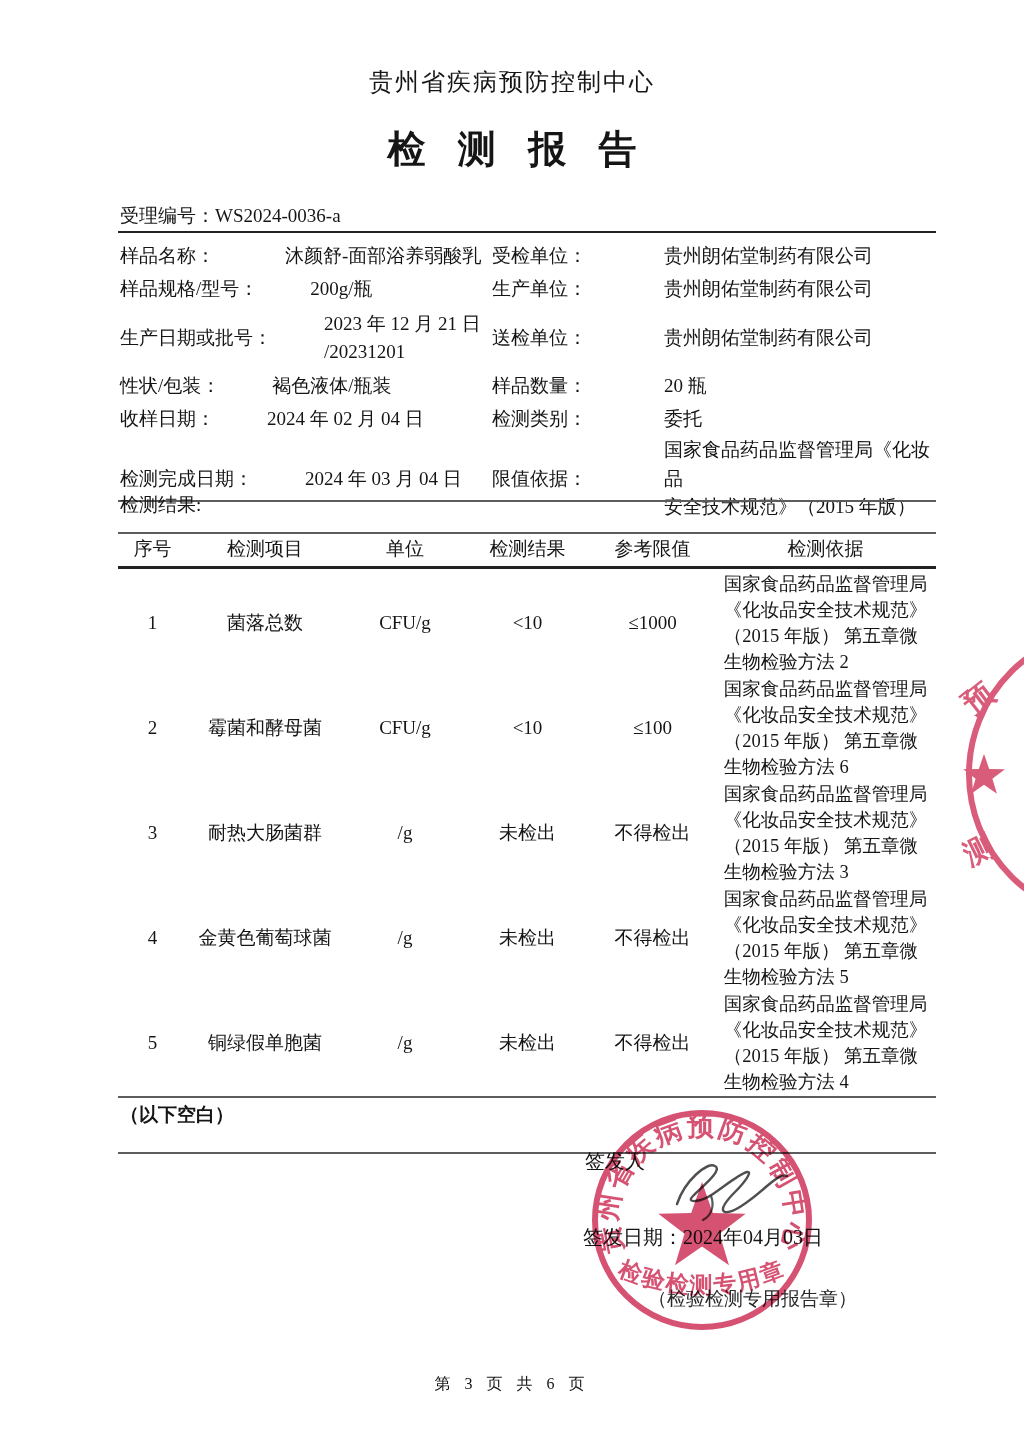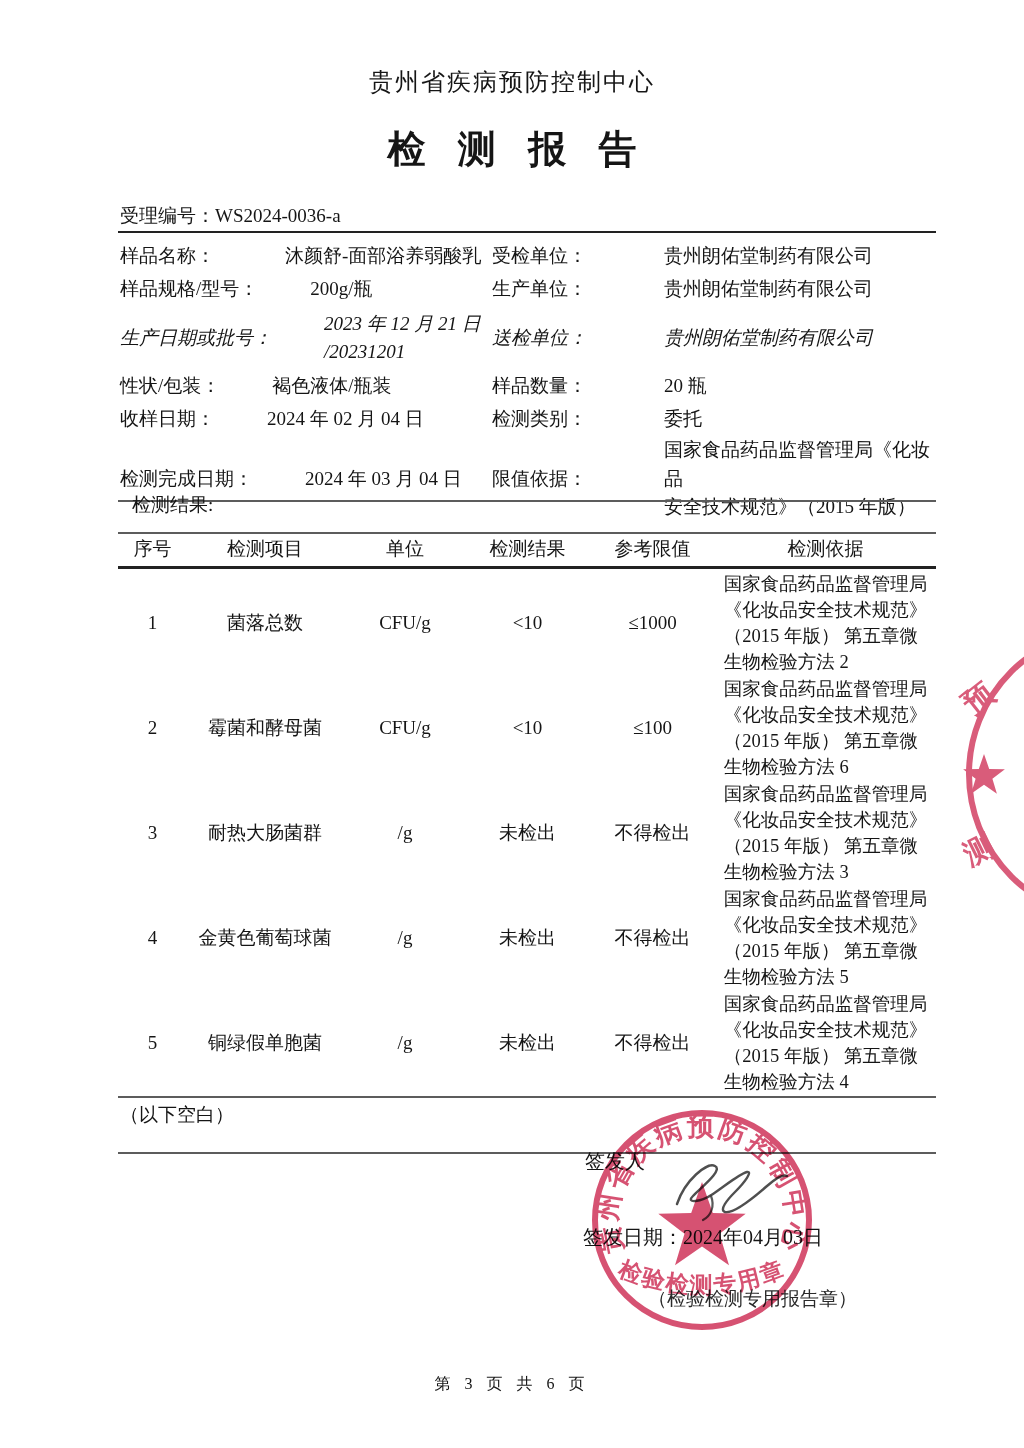--- a/index.html
+++ b/index.html
@@ -16,32 +16,32 @@
   .rule { position:absolute; left:118px; width:818px; background:#222; }
   .rule.gray { background:#5c5c5c; }
   .info-block { top:240px; left:120px; width:818px; }
   .info-row { display:grid; grid-template-columns:372px 1fr; align-items:center; }
   .cell { display:flex; align-items:center; font-size:19px; line-height:1.5;gap:40px; }
   .cell .lbl { flex:none; }
   .cell .val { margin-left:12px; white-space:pre-line; }
   .cell .val.wide-gap { margin-left:30px; }
   .rcell .lbl { flex:none; width:116px; }
   .rcell .val { margin-left:16px; }
-  .h32 { height:33px; } .h62 { height:64px;font-style:italic; } .h58 { height:60px; } .h30 { height:30px; }
-  .results-label { top:492px; left:120px; font-size:19px;margin-left:12px; }
+  .h32 { height:33px; } .h62 { height:64px; } .h58 { height:60px; } .h30 { height:30px; }
+  .results-label { top:492px; left:120px; font-size:19px; }
   .thead, .trow {
     position:absolute; left:120px; width:816px;
     display:grid; grid-template-columns:65px 160px 120px 125px 125px 221px;
   }
   .thead { top:534px; height:30px; }
   .thead > div { display:flex; align-items:center; justify-content:center; font-size:19px; }
   .trow { height:105px; }
   .trow > div { display:flex; align-items:center; justify-content:center; font-size:19px; text-align:left; }
   .trow .basis { font-size:18.5px; line-height:26px; white-space:pre-line; }
-  .blank-note { top:1102px; left:120px; font-size:19px; }
+  .blank-note { top:1102px; left:120px; font-size:19px;font-weight:bold; }
   .issuer { top:1148px; left:585px; font-size:20px; }
   .issue-date { top:1224px; left:583px; font-size:20px; }
   .seal-note { top:1286px; left:648px; font-size:19px; color:#2a2a2a; }
   .footer { top:1374px; font-size:16px; letter-spacing:5px; }
   .stamp-svg { top:1104px; left:586px; mix-blend-mode:multiply; opacity:0.9; }
   .edge-stamp-svg { top:628px; left:954px; mix-blend-mode:multiply; opacity:0.85; }
   .sig-svg { top:1152px; left:655px; }
 </style>
 </head>
 <body>

